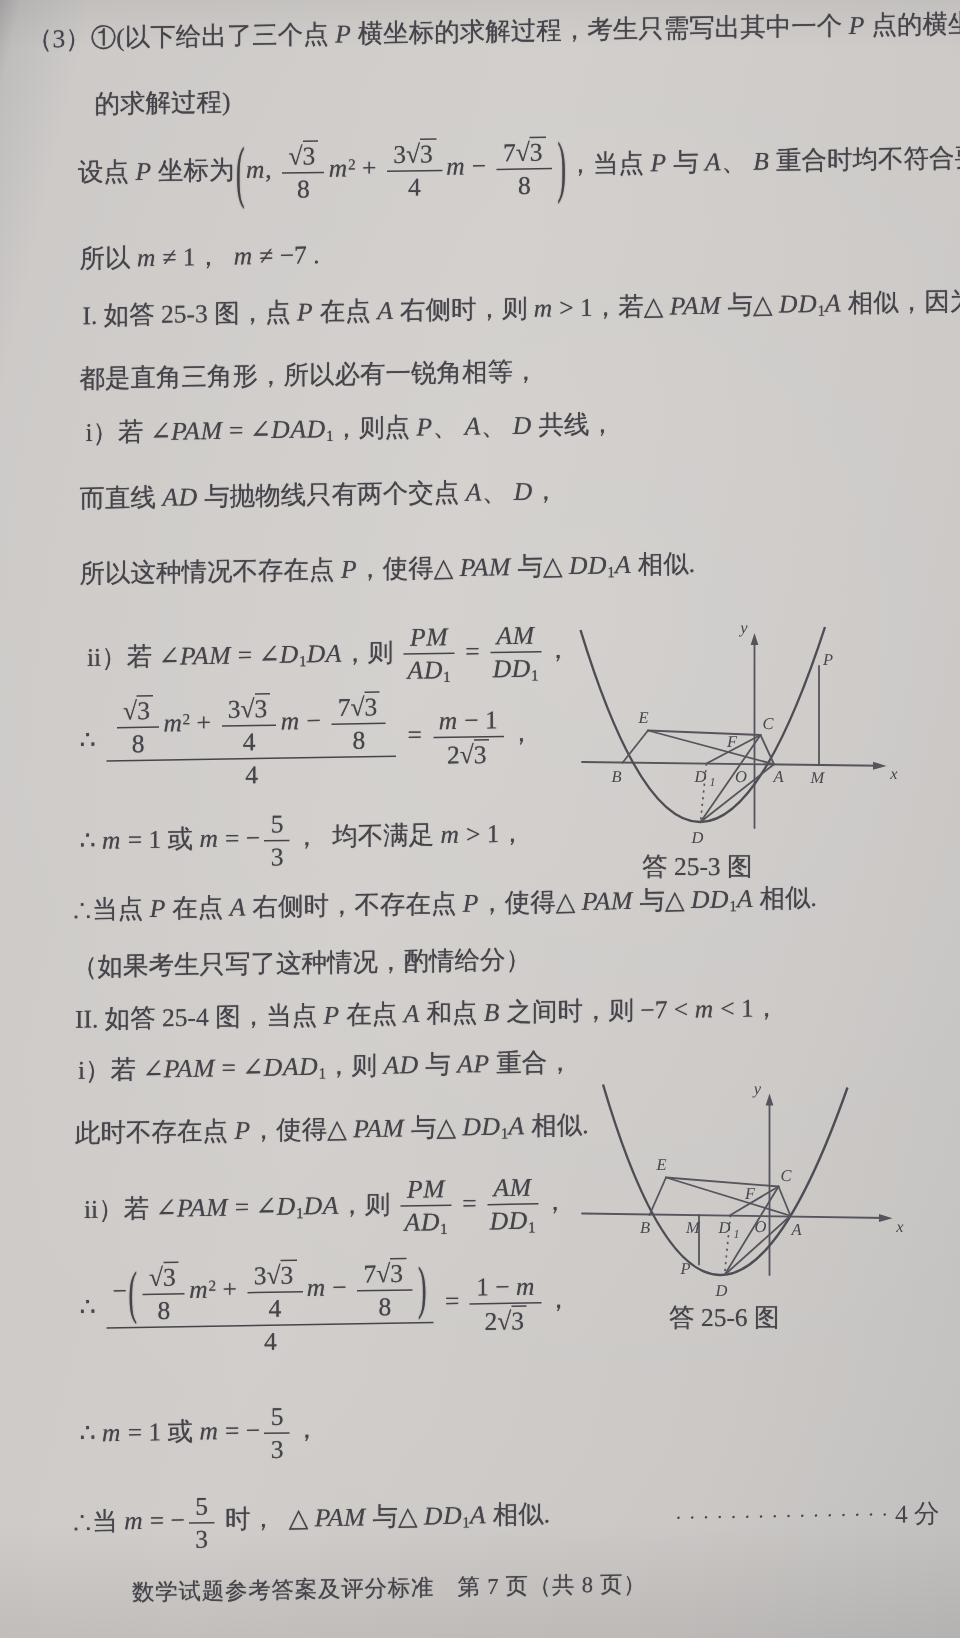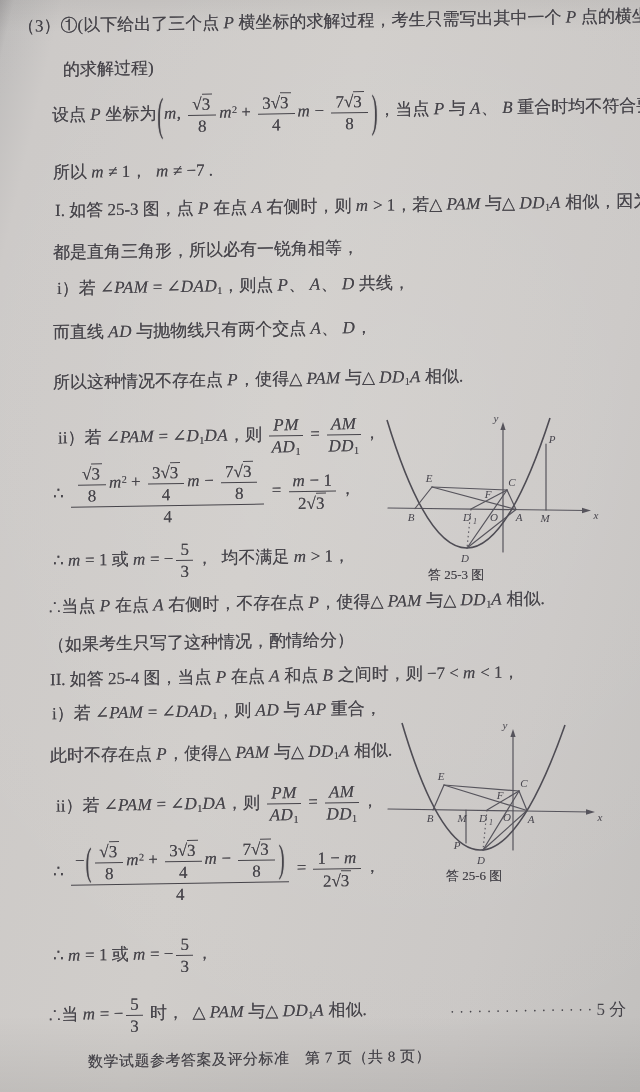--- a/index.html
+++ b/index.html
@@ -21,21 +21,21 @@
   }
   .it{font-style:italic;letter-spacing:0.5px;}
   .sb{font-size:0.60em;vertical-align:-0.25em;}
   .sp{font-size:0.60em;vertical-align:0.45em;}
   .sq{display:inline-block;white-space:nowrap;}
   .sq .rd{display:inline-block;border-top:1.2px solid currentColor;padding:0 2px 0 0;}
   .frac{display:inline-flex;flex-direction:column;align-items:center;vertical-align:middle;margin:0 3px;line-height:1.12;}
   .frac .fn{display:block;text-align:center;border-bottom:1.2px solid currentColor;padding:1px 4px 1px;white-space:pre;}
   .frac .fd{display:block;text-align:center;padding-top:1px;white-space:pre;}
   .big{display:inline-block;vertical-align:middle;line-height:1;margin:0 1px;}
-  .caption{position:absolute;font-size:13px;white-space:pre;text-shadow:0 0 0.6px rgba(70,68,74,0.7);font-family:Liberation Serif, serif;}
+  .caption{position:absolute;font-size:17px;white-space:pre;text-shadow:0 0 0.6px rgba(70,68,74,0.7);font-family:Liberation Serif, serif;}
   .score{position:absolute;font-size:17px;white-space:pre;}
   .score .dots{font-size:14px;letter-spacing:4.5px;vertical-align:1px;}
   .footer{position:absolute;font-size:15px;white-space:pre;letter-spacing:0.5px;text-shadow:0 0 0.6px rgba(70,68,74,0.7);}
   svg{position:absolute;overflow:visible;}
   svg .ln{stroke:#56545c;stroke-width:1.2;fill:none;stroke-linecap:round;}
   svg .curve{stroke:#4e4c54;stroke-width:1.6;fill:none;}
   svg .dot{stroke:#56545c;stroke-width:1.1;fill:none;stroke-dasharray:1.5 3;}
   svg .ar{fill:#56545c;stroke:none;}
   svg text{font-family:"Liberation Serif","DejaVu Serif",serif;font-style:italic;font-size:11px;fill:#48464e;}
   svg text.s1{font-size:8px;}
@@ -59,21 +59,21 @@
   <div class="line" style="left:48px;top:597px;">∴当点 <span class="it">P</span> 在点 <span class="it">A</span> 右侧时，不存在点 <span class="it">P</span>，使得△ <span class="it">PAM</span> 与△ <span class="it">DD</span><span class="sb">1</span><span class="it">A</span> 相似.</div>
   <div class="line" style="left:48px;top:635px;">（如果考生只写了这种情况，酌情给分）</div>
   <div class="line" style="left:50px;top:670px;">II. 如答 25-4 图，当点 <span class="it">P</span> 在点 <span class="it">A</span> 和点 <span class="it">B</span> 之间时，则 −7 &lt; <span class="it">m</span> &lt; 1，</div>
   <div class="line" style="left:52px;top:704px;">i）若 ∠<span class="it">PAM</span> = ∠<span class="it">DAD</span><span class="sb">1</span>，则 <span class="it">AD</span> 与 <span class="it">AP</span> 重合，</div>
   <div class="line" style="left:50px;top:746px;">此时不存在点 <span class="it">P</span>，使得△ <span class="it">PAM</span> 与△ <span class="it">DD</span><span class="sb">1</span><span class="it">A</span> 相似.</div>
   <div class="line" style="left:56px;top:787px;">ii）若 ∠<span class="it">PAM</span> = ∠<span class="it">D</span><span class="sb">1</span><span class="it">DA</span>，则 <span class="frac"><span class="fn"><span class="it">PM</span></span><span class="fd"><span class="it">AD</span><span class="sb">1</span></span></span> = <span class="frac"><span class="fn"><span class="it">AM</span></span><span class="fd"><span class="it">DD</span><span class="sb">1</span></span></span>，</div>
   <div class="line" style="left:53px;top:841px;">∴ <span class="frac"><span class="fn">−<span class="big" style="transform: scaleY(2.3);">(</span><span class="frac"><span class="fn"><span class="sq">√<span class="rd">3</span></span></span><span class="fd">8</span></span><span class="it">m</span><span class="sp">2</span> + <span class="frac"><span class="fn">3<span class="sq">√<span class="rd">3</span></span></span><span class="fd">4</span></span><span class="it">m</span> − <span class="frac"><span class="fn">7<span class="sq">√<span class="rd">3</span></span></span><span class="fd">8</span></span><span class="big" style="transform: scaleY(2.3);">)</span></span><span class="fd">4</span></span> = <span class="frac"><span class="fn">1 − <span class="it">m</span></span><span class="fd">2<span class="sq">√<span class="rd">3</span></span></span></span>，</div>
   <div class="line" style="left:53px;top:937px;">∴ <span class="it">m</span> = 1 或 <span class="it">m</span> = −<span class="frac"><span class="fn">5</span><span class="fd">3</span></span>，</div>
   <div class="line" style="left:48px;top:996px;">∴当 <span class="it">m</span> = −<span class="frac"><span class="fn">5</span><span class="fd">3</span></span> 时，  △ <span class="it">PAM</span> 与△ <span class="it">DD</span><span class="sb">1</span><span class="it">A</span> 相似.</div>
 
-  <div class="score" style="left:450px;top:1008px;"><span class="dots">················</span><span>5 分</span></div>
+  <div class="score" style="left:450px;top:1008px;"><span class="dots">················</span><span>4 分</span></div>
 
   <div class="footer" style="left:88px;top:1054px;">数学试题参考答案及评分标准　第 7 页（共 8 页）</div>
 </div>
 
 <div class="layer">
 
   <svg style="left:378px;top:404px;" width="232" height="170" viewBox="0 0 232 170">
 
     <line class="ln" x1="10" y1="104" x2="209" y2="106.5"></line>
     <polygon class="ar" points="213,106.6 204,103.8 204,109.2"></polygon>

